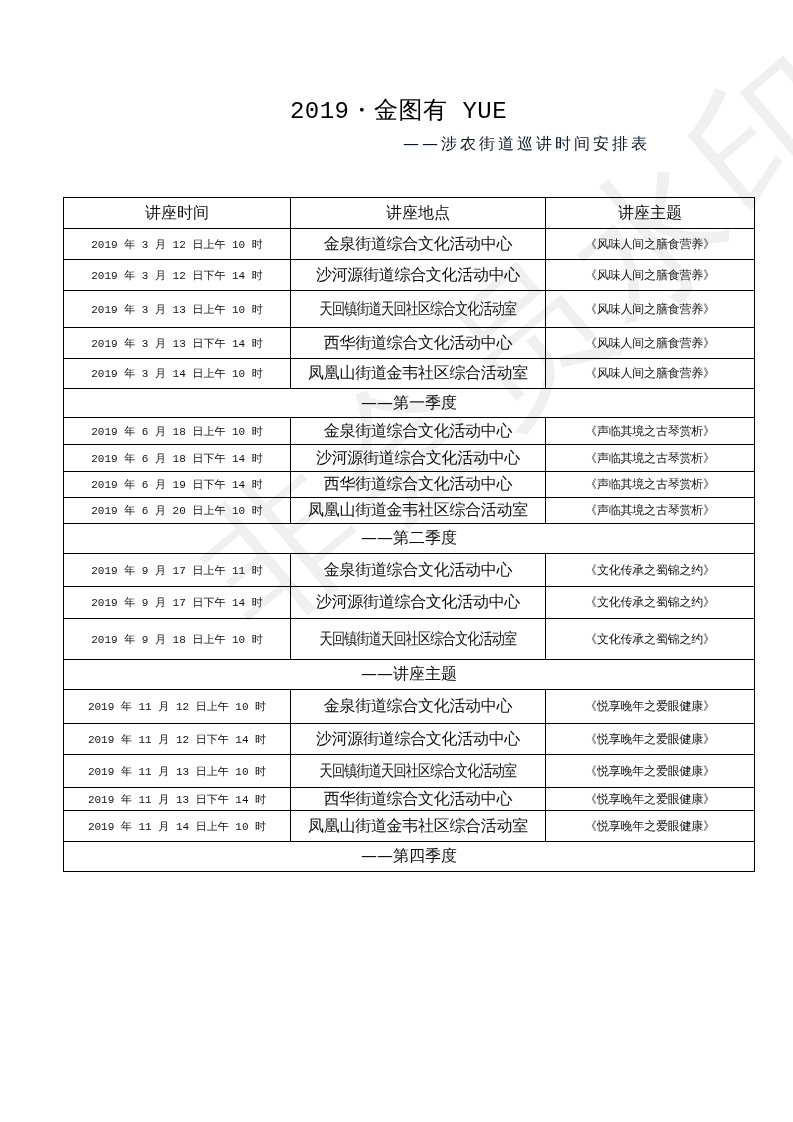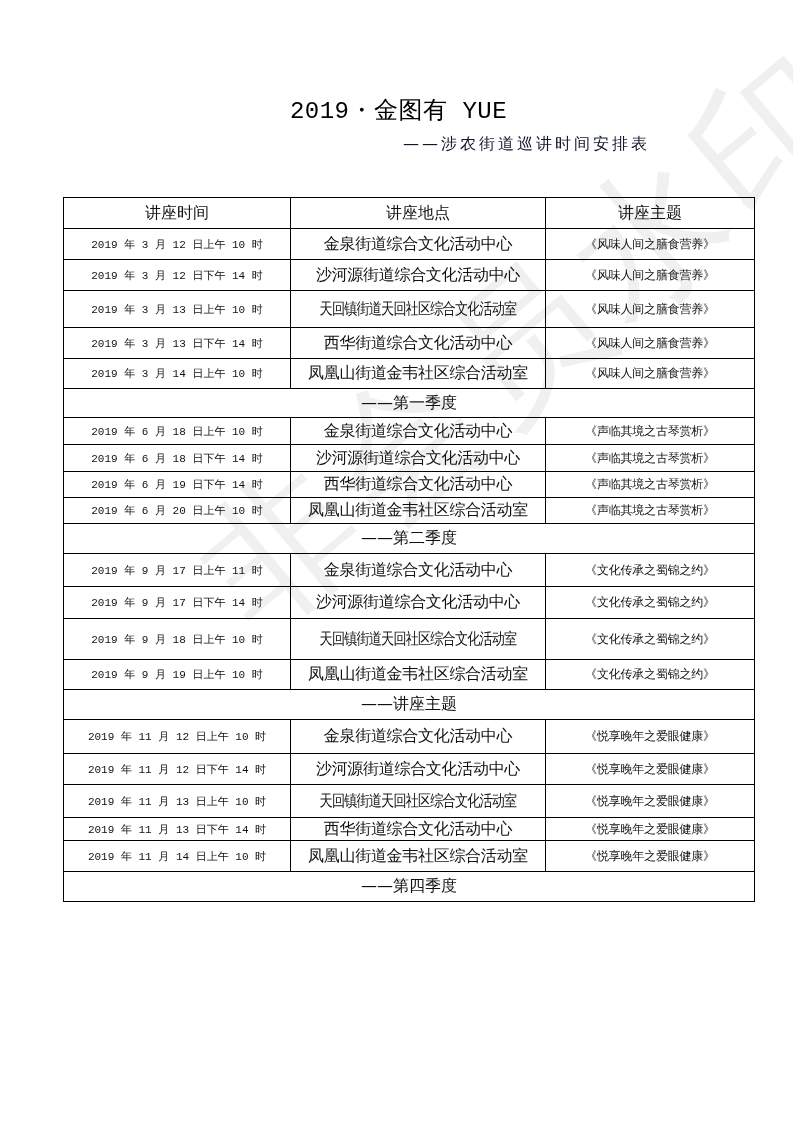--- a/index.html
+++ b/index.html
@@ -103,25 +103,20 @@
       <td class="time">2019 年 9 月 17 日下午 14 时</td>
       <td class="place">沙河源街道综合文化活动中心</td>
       <td class="topic">《文化传承之蜀锦之约》</td>
     </tr>
     <tr style="height:41px">
       <td class="time">2019 年 9 月 18 日上午 10 时</td>
       <td class="place squeeze"><span>天回镇街道天回社区综合文化活动室</span></td>
       <td class="topic">《文化传承之蜀锦之约》</td>
     </tr>
     <tr style="height:30px">
-      <td class="time">2019 年 9 月 19 日上午 10 时</td>
-      <td class="place">凤凰山街道金韦社区综合活动室</td>
-      <td class="topic">《文化传承之蜀锦之约》</td>
-    </tr>
-    <tr style="height:30px">
       <td class="season" colspan="3">——讲座主题</td>
     </tr>
 
     <tr style="height:34px">
       <td class="time">2019  年 11 月 12 日上午 10 时</td>
       <td class="place">金泉街道综合文化活动中心</td>
       <td class="topic">《悦享晚年之爱眼健康》</td>
     </tr>
     <tr style="height:31px">
       <td class="time">2019  年 11 月 12 日下午 14 时</td>

